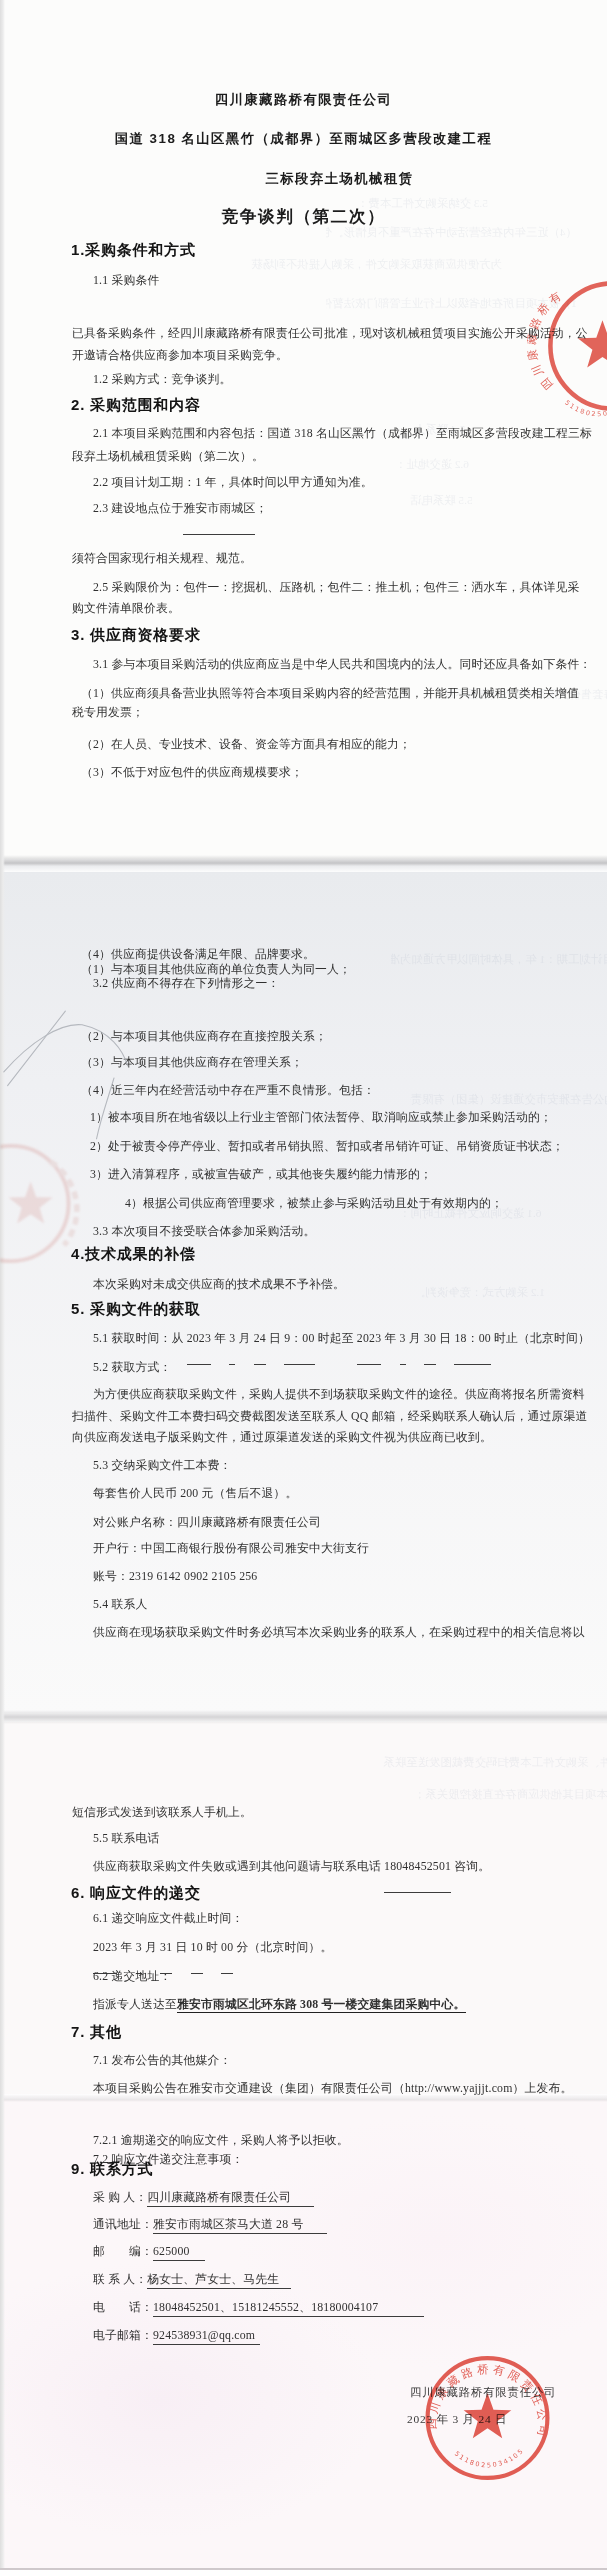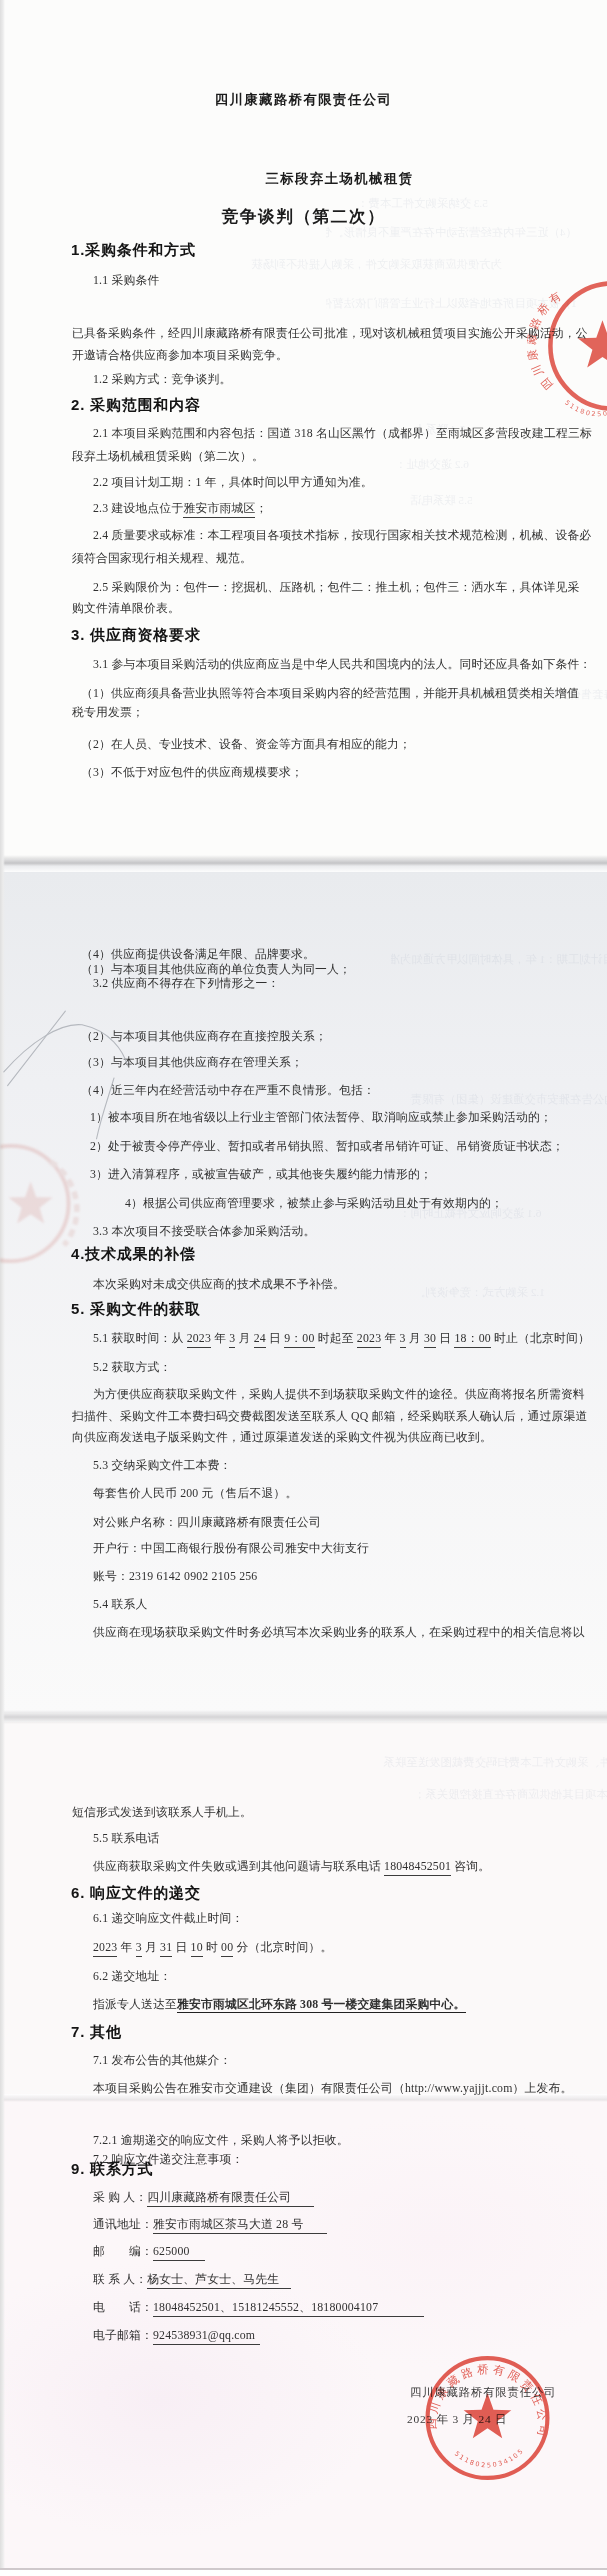--- a/index.html
+++ b/index.html
@@ -22,21 +22,21 @@
     background:linear-gradient(90deg,#dedede 0%,#ececec 60%,rgba(236,236,236,0) 100%);}
   
   .ln{position:absolute;z-index:3;font-size:11.8px;letter-spacing:0.2px;line-height:1.25;white-space:nowrap;color:#303030;}
   .ind{left:93px;} .flush{left:72px;} .paren{left:81px;} .sub{left:90px;}
   .hd{position:absolute;z-index:3;left:71px;font-family:"Liberation Sans","DejaVu Sans",sans-serif;
       font-weight:700;font-size:15px;letter-spacing:0.8px;color:#141414;white-space:nowrap;}
   .ct{position:absolute;z-index:3;left:0;width:607px;text-align:center;white-space:nowrap;
       font-family:"Liberation Sans","DejaVu Sans",sans-serif;color:#1c1c1c;}
   .t-main{font-size:13.3px;font-weight:600;letter-spacing:1.5px;}
   .t-notice{font-size:16.7px;font-weight:700;letter-spacing:1.5px;}
-  .us{border-bottom:0.9px solid #3c3c3c;padding-bottom:2px;}
+  .us{border-bottom:0.9px solid #3c3c3c;padding-bottom:19px;}
   .ub{font-weight:700;border-bottom:1.2px solid #222;padding-bottom:0.8px;}
   .uv{border-bottom:0.9px solid #3c3c3c;padding-bottom:0.8px;display:inline-block;}
   .sign{position:absolute;z-index:3;font-size:11.4px;letter-spacing:0.8px;color:#383838;white-space:nowrap;}
   
   .ghost{position:absolute;z-index:2;color:#8d99b0;opacity:0.13;filter:blur(0.5px);
          transform:scaleX(-1);font-size:11.4px;white-space:nowrap;overflow:hidden;max-width:251px;}
   
   .stamp{position:absolute;z-index:4;mix-blend-mode:multiply;}
   .scribble{position:absolute;z-index:4;}
 </style>
@@ -64,37 +64,37 @@
   <div class="ghost" style="top:493px;left:410px;">5.5 联系电话</div>
   <div class="ghost" style="top:687px;left:421px;">每套售价人民币 200 元（售后不退）。</div>
   <div class="ghost" style="top:952px;left:391px;">2.2 项目计划工期：1 年，具体时间以甲方通知为准。</div>
   <div class="ghost" style="top:1092px;left:410px;">本项目采购公告在雅安市交通建设（集团）有限责任公司（http://www.yajjjt.com）上发布。</div>
   <div class="ghost" style="top:1206px;left:399px;">6.1 递交响应文件截止时间：</div>
   <div class="ghost" style="top:1285px;left:414px;">1.2 采购方式：竞争谈判。</div>
   <div class="ghost" style="top:1755px;left:383px;">扫描件、采购文件工本费扫码交费截图发送至联系人 QQ 邮箱，经采购联系人确认后，通过原渠道</div>
   <div class="ghost" style="top:1787px;left:414px;">（2）与本项目其他供应商存在直接控股关系；</div>
 
   <div class="ct t-main" style="top:91px;">四川康藏路桥有限责任公司</div>
+  <div class="ct t-main" style="top:130px;">国道 318 名山区黑竹（成都界）至雨城区多营段改建工程</div>
   <div class="ct t-main" style="top:170px;padding-left:36px;">三标段弃土场机械租赁</div>
   <div class="ct t-notice" style="top:205px;">竞争谈判（第二次）</div>
 
   <div class="hd" style="top:241px;">1.采购条件和方式</div>
   <div class="ln ind" style="top:273px;">1.1 采购条件</div>
   <div class="ln flush" style="top:326px;">已具备采购条件，经四川康藏路桥有限责任公司批准，现对该机械租赁项目实施公开采购活动，公</div>
   <div class="ln flush" style="top:348px;">开邀请合格供应商参加本项目采购竞争。</div>
   <div class="ln ind" style="top:372px;">1.2 采购方式：竞争谈判。</div>
 
   <div class="hd" style="top:396px;">2. 采购范围和内容</div>
   <div class="ln ind" style="top:426px;">2.1 本项目采购范围和内容包括：国道 318 名山区黑竹（成都界）至雨城区多营段改建工程三标</div>
   <div class="ln flush" style="top:449px;">段弃土场机械租赁采购（第二次）。</div>
   <div class="ln ind" style="top:475px;">2.2 项目计划工期：1 年，具体时间以甲方通知为准。</div>
   <div class="ln ind" style="top:501px;">
     <span>2.3 建设地点位于</span><span class="us">雅安市雨城区</span><span>；</span>
   </div>
-  <div class="ln ind" style="top:528px;">2.4 质量要求或标准：本工程项目各项技术指标，按现行国家相关技术规范检测，机械、设备必</div>
   <div class="ln flush" style="top:551px;">须符合国家现行相关规程、规范。</div>
   <div class="ln ind" style="top:580px;">2.5 采购限价为：包件一：挖掘机、压路机；包件二：推土机；包件三：洒水车，具体详见采</div>
   <div class="ln flush" style="top:601px;">购文件清单限价表。</div>
 
   <div class="hd" style="top:626px;">3.  供应商资格要求</div>
   <div class="ln ind" style="top:657px;">3.1 参与本项目采购活动的供应商应当是中华人民共和国境内的法人。同时还应具备如下条件：</div>
   <div class="ln paren" style="top:686px;">（1）供应商须具备营业执照等符合本项目采购内容的经营范围，并能开具机械租赁类相关增值</div>
   <div class="ln flush" style="top:705px;">税专用发票；</div>
   <div class="ln paren" style="top:737px;">（2）在人员、专业技术、设备、资金等方面具有相应的能力；</div>
   <div class="ln paren" style="top:765px;">（3）不低于对应包件的供应商规模要求；</div>

